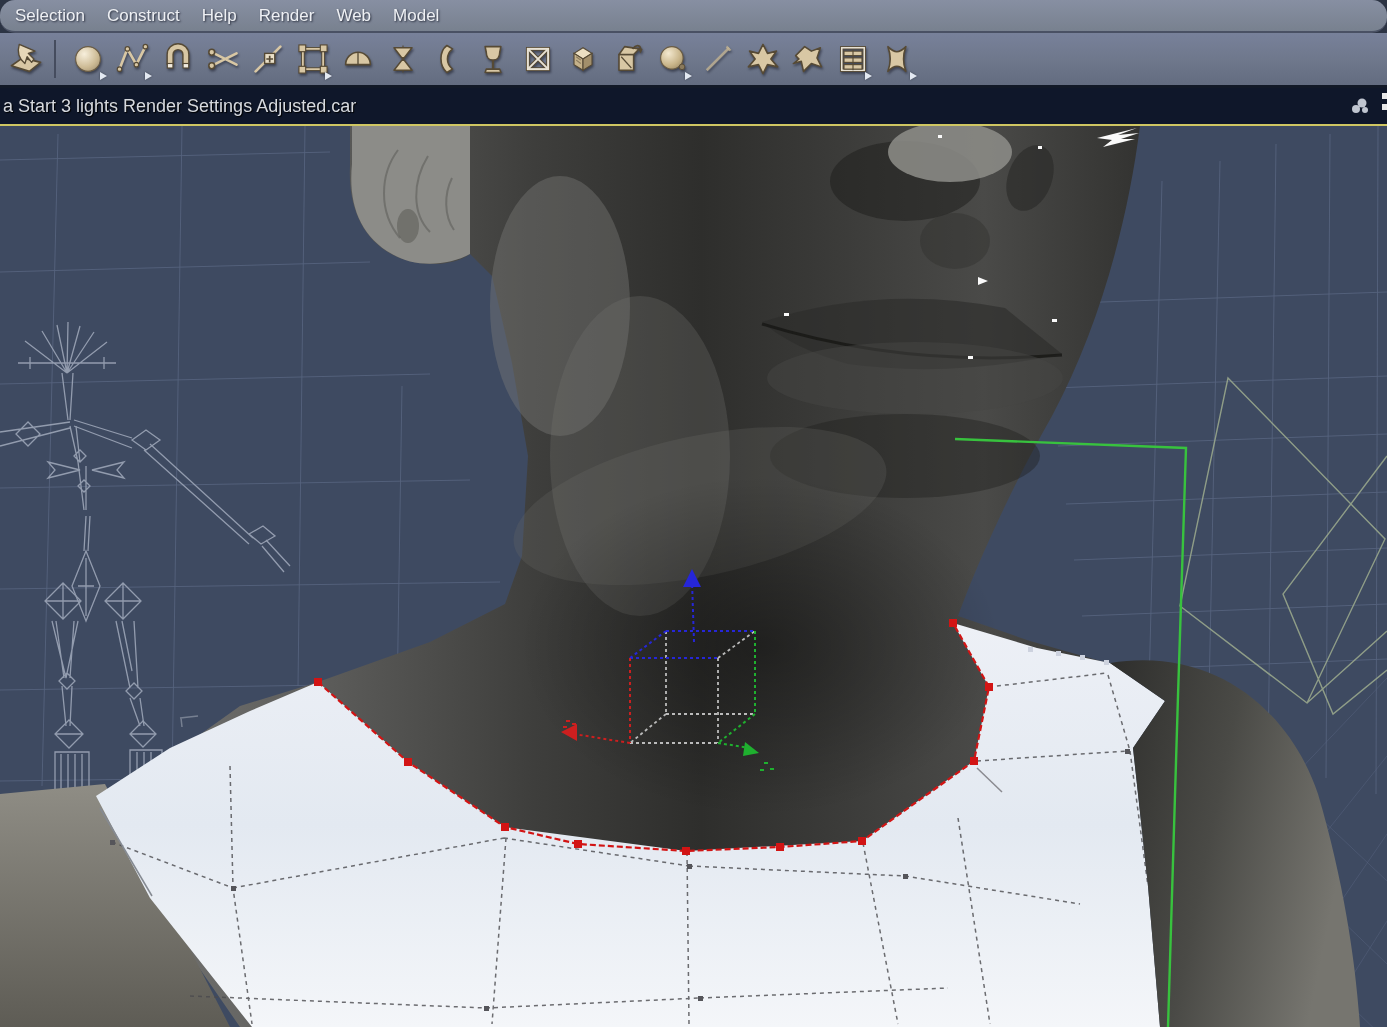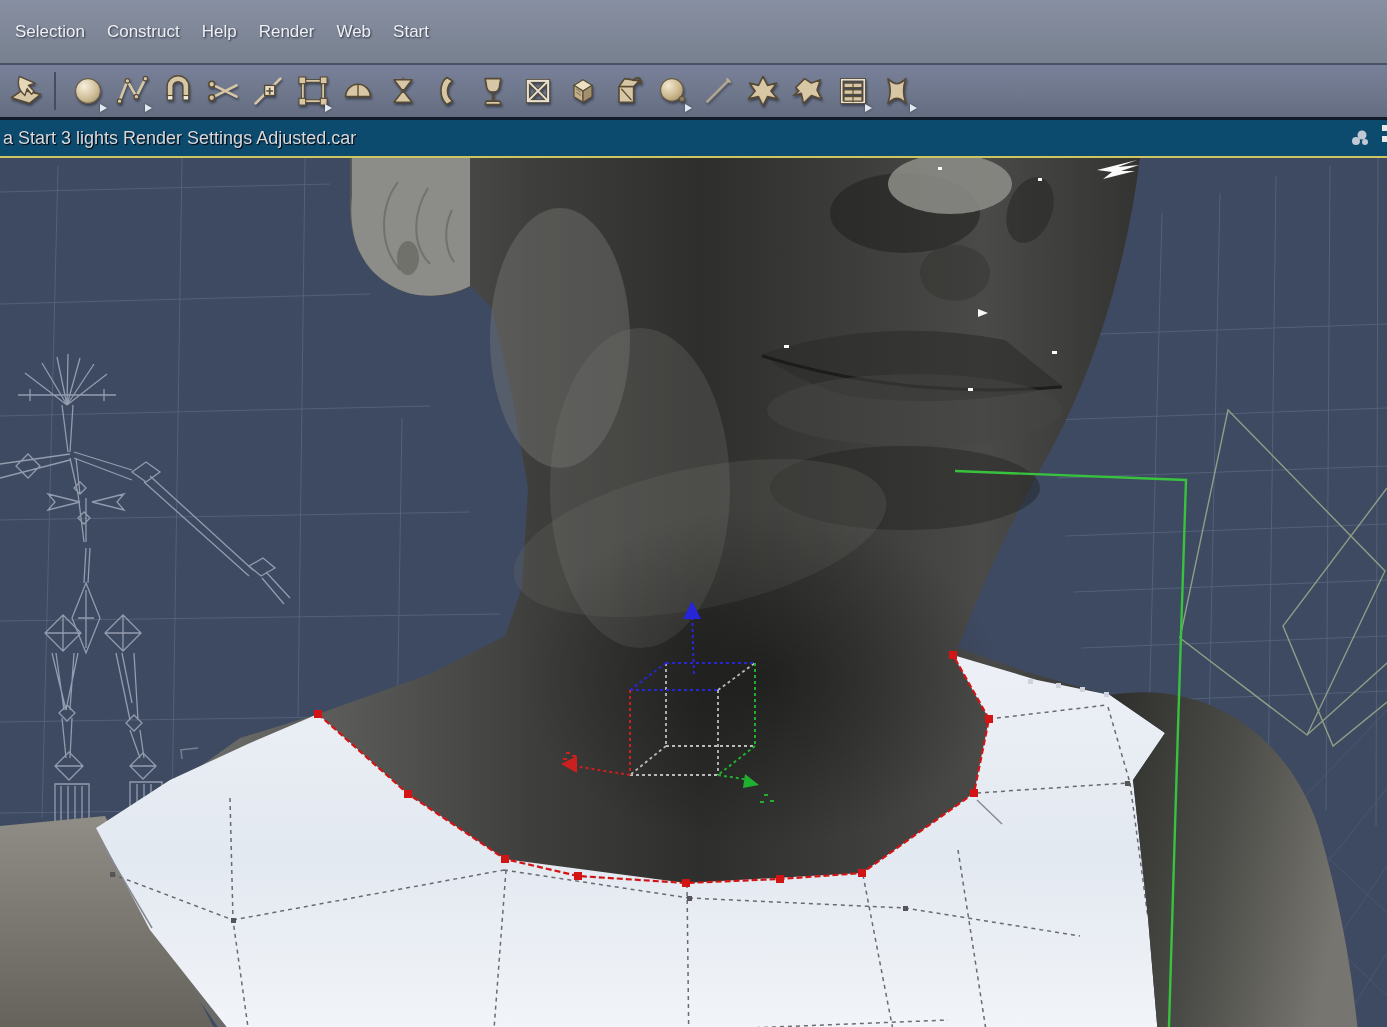--- a/index.html
+++ b/index.html
@@ -1,35 +1,35 @@
 <!DOCTYPE html>
 <html style="--background: #3e4a61; --grid: #57647f; --border-yellow: #cfc662; --selection-red: #d21414; --axis-red: #cc1f1f; --axis-green: #1fb02f; --axis-blue: #2626d8; --outline-green: #38c23e; --bone: #9aa3b5; --garment: #e9edf3; --mesh-wire: #4a4a4e; --pale-wire: #98a68c;"><head>
 <meta charset="utf-8">
 <style>
   html,body{margin:0;padding:0;background:#2c3444;}
   body{width:1387px;height:1027px;overflow:hidden;font-family:"Liberation Sans",sans-serif;position:relative;}
 
   
   .menubar{height:31px;background:linear-gradient(#878fa2,#78818f);border-bottom:2px solid #4a5164;
-           display:flex;align-items:center;padding:16px 4px;}
+           display:flex;align-items:center;padding:0 4px;border-radius:15px;}
   .menu-item{color:#eef0f4;font-size:17px;padding:0 11px;line-height:31px;
              text-shadow:1px 1px 2px #2c3140;cursor:default;white-space:nowrap;}
 
   
   .toolbar{height:52px;background:linear-gradient(#78819a 0%,#6e778b 55%,#636c80 100%);
            border-bottom:3px solid #121927;display:flex;align-items:center;padding:0 3px;}
   .tool{width:45px;height:48px;position:relative;display:flex;align-items:center;justify-content:center;}
   .tool svg{filter:drop-shadow(1px 2px 1px rgba(18,20,32,.5));}
   .separator{width:2px;height:38px;background:#454c5e;margin:0 9px 0 6px;}
   .flyout{position:absolute;right:3px;bottom:3px;width:0;height:0;
           border-left:7px solid #e3e9f2;border-top:4px solid transparent;border-bottom:4px solid transparent;
           filter:drop-shadow(0 0 1px #39404f);}
 
   
-  .docbar{height:36px;background:#0c4a6e;border-bottom:2px solid var(--border-yellow,#cfc662);
+  .docbar{height:36px;background:#0f172a;border-bottom:2px solid var(--border-yellow,#cfc662);
           display:flex;align-items:center;position:relative;}
   .doc-title{color:#d6d9de;font-size:18px;padding-left:3px;text-shadow:1px 1px 1px #000;white-space:nowrap;}
   .docbar-icon{position:absolute;right:14px;top:7px;}
   .edge-frag{position:absolute;right:-1px;top:5px;width:6px;height:26px;}
   .edge-frag div{width:6px;height:6px;background:#e8e8e8;margin-bottom:5px;}
 
   
   .viewport{display:block;}
   .vp-bg{fill:var(--background,#3e4a61);}
   .grid{stroke:var(--grid,#57647f);stroke-width:1;fill:none;opacity:.85;}
@@ -55,21 +55,21 @@
 </style>
 </head>
 <body>
 
 <div class="menubar">
   <span class="menu-item">Selection</span>
   <span class="menu-item">Construct</span>
   <span class="menu-item">Help</span>
   <span class="menu-item">Render</span>
   <span class="menu-item">Web</span>
-  <span class="menu-item">Start</span>
+  <span class="menu-item">Model</span>
 </div>
 
 <div class="toolbar">
 
   <span class="tool">
       <svg width="36" height="36" viewBox="0 0 32 32">
     <path class="tfill" d="M3,22 L13,15 L29,19 L19,27 Z"></path>
     <path fill="#e6d7b8" stroke="#564a35" stroke-width="1.2" stroke-linejoin="round" d="M10,3 C8,10 10,16 15,20 L17,14 L21,19 L23,16 L18,11 L24,9 Z"></path>
   </svg>
     </span>

